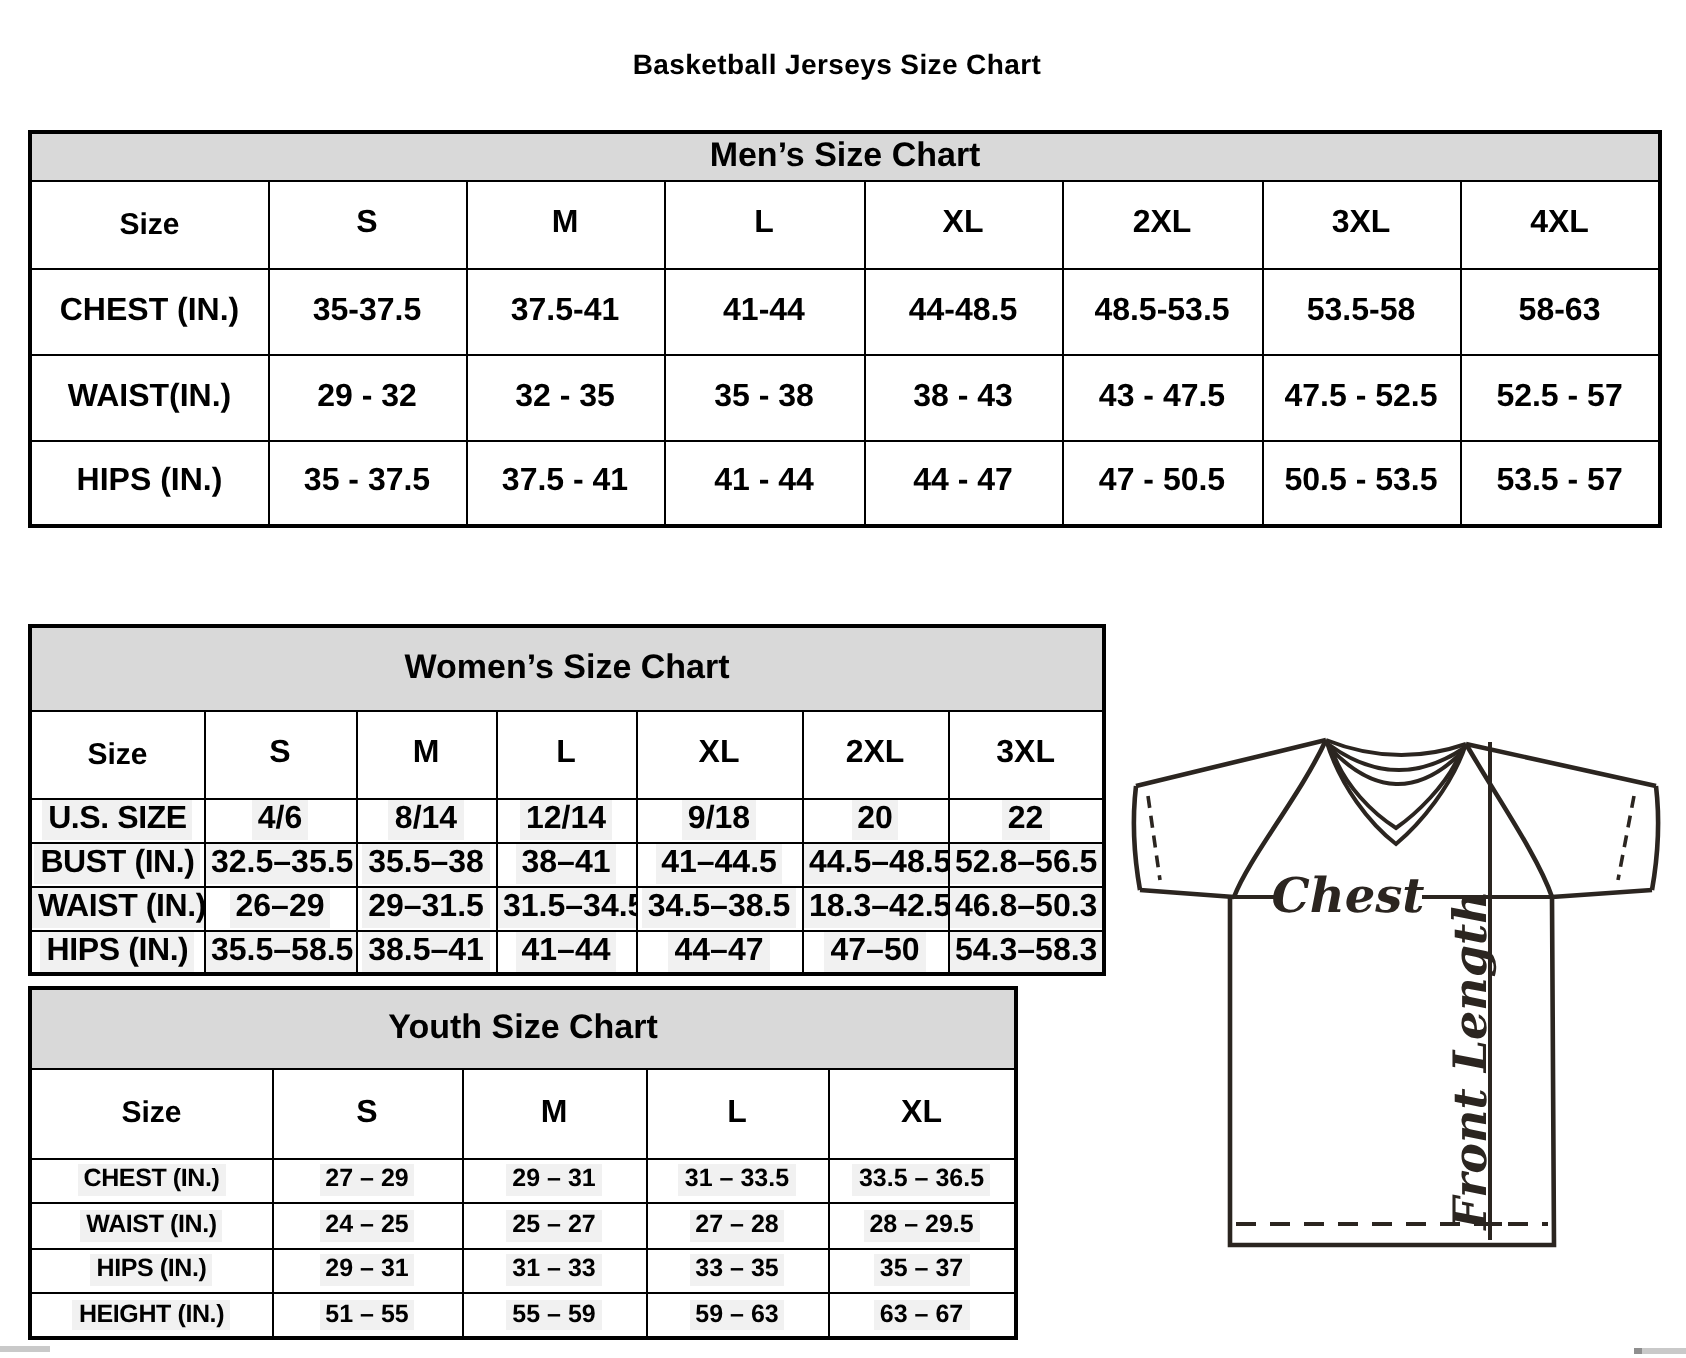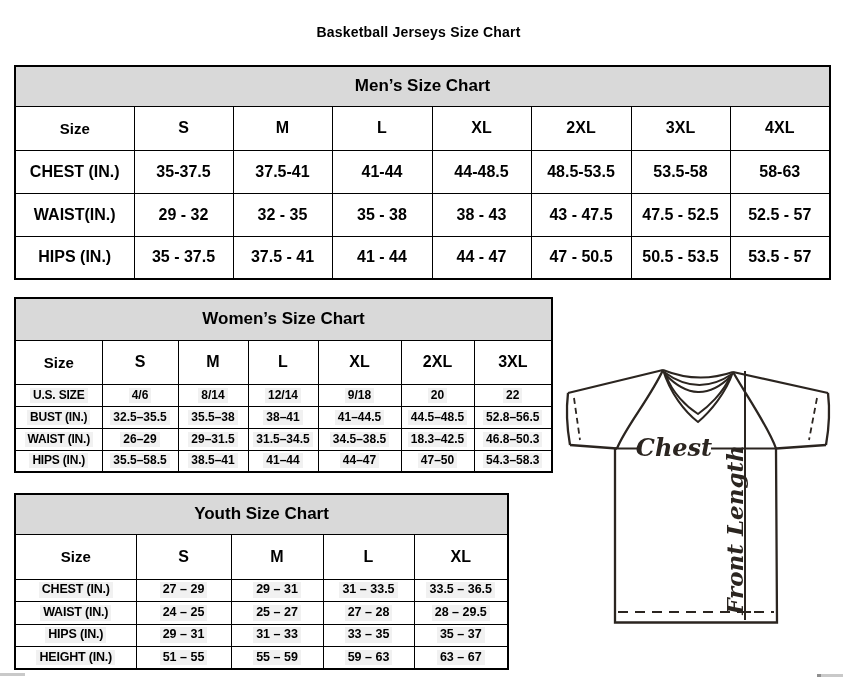--- a/index.html
+++ b/index.html
@@ -15,33 +15,33 @@
     position:absolute;border-collapse:collapse;table-layout:fixed;
     background:#fff;border:2px solid #000;
   }
   table.chart td{
     border:1.5px solid #000;text-align:center;vertical-align:middle;
     font-weight:bold;padding:0;overflow:hidden;white-space:nowrap;
   }
   td.chart-head{background:#d9d9d9;font-size:17px;}
   
   .mens{left:14px;top:65px;width:815px;}
-  .mens tr.head{height:40px;}
+  .mens tr.head{height:24px;}
   .mens tr.size{height:44px;}
   .mens tr.size td{font-size:16px;}
   .mens tr.data{height:43px;}
   .mens tr.data td{font-size:16px;}
   .mens td.rl{font-size:15px;}
   
-  .women{left:14px;top:297px;width:537px;}
+  .women{left:14px;top:312px;width:537px;}
   .women tr.head{height:42px;}
   .women tr.size{height:44px;}
   .women tr.size td{font-size:16px;}
   .women tr.data{height:22px;}
-  .women tr.data td{font-size:12px;text-align:center;}
+  .women tr.data td{font-size:16px;text-align:center;}
   .women td.rl{font-size:11px;letter-spacing:-.2px;}
   
   .youth{left:14px;top:493px;width:493px;}
   .youth tr.head{height:40px;padding-left:19px;}
   .youth tr.size{height:45px;}
   .youth tr.size td{font-size:16px;}
   .youth tr.data{height:22.5px;}
   .youth tr.data td{font-size:12.5px;}
   .youth td.rl{font-size:11.5px;letter-spacing:-.2px;}
   td.size-label{font-size:15px !important;}

